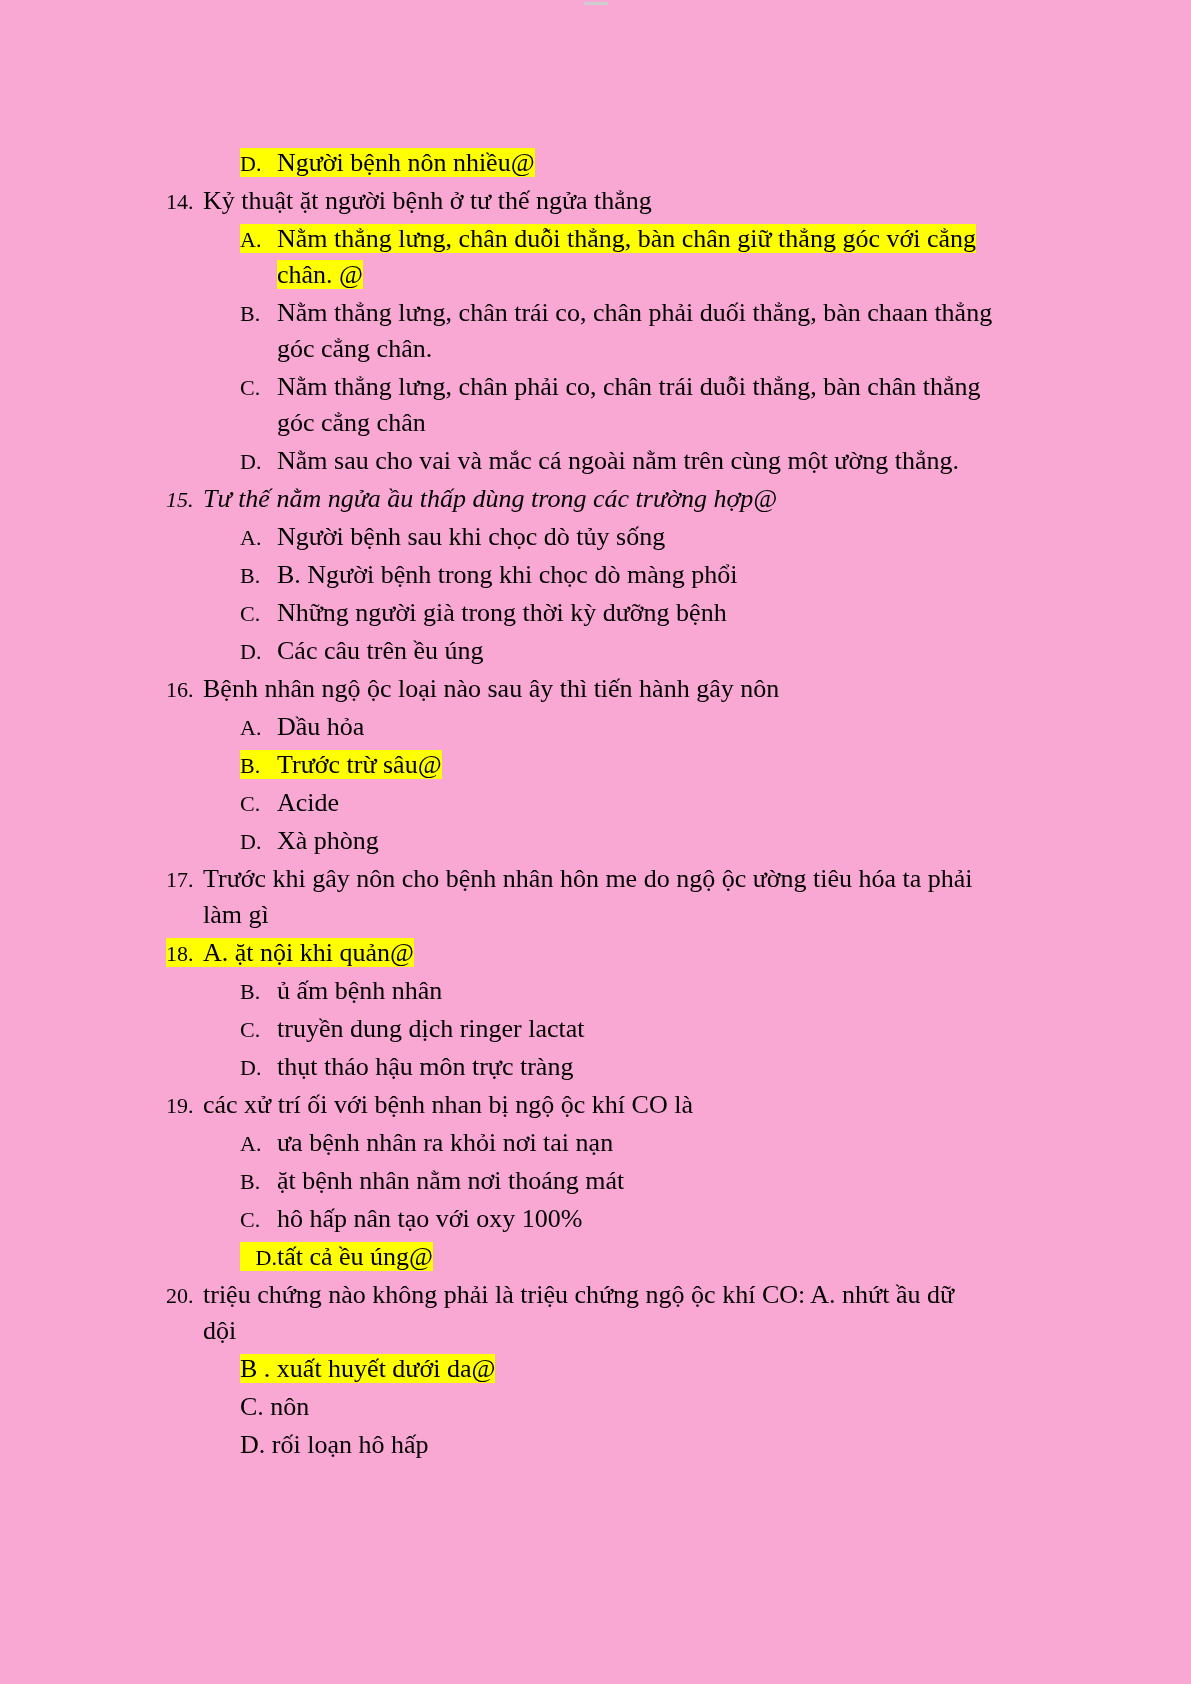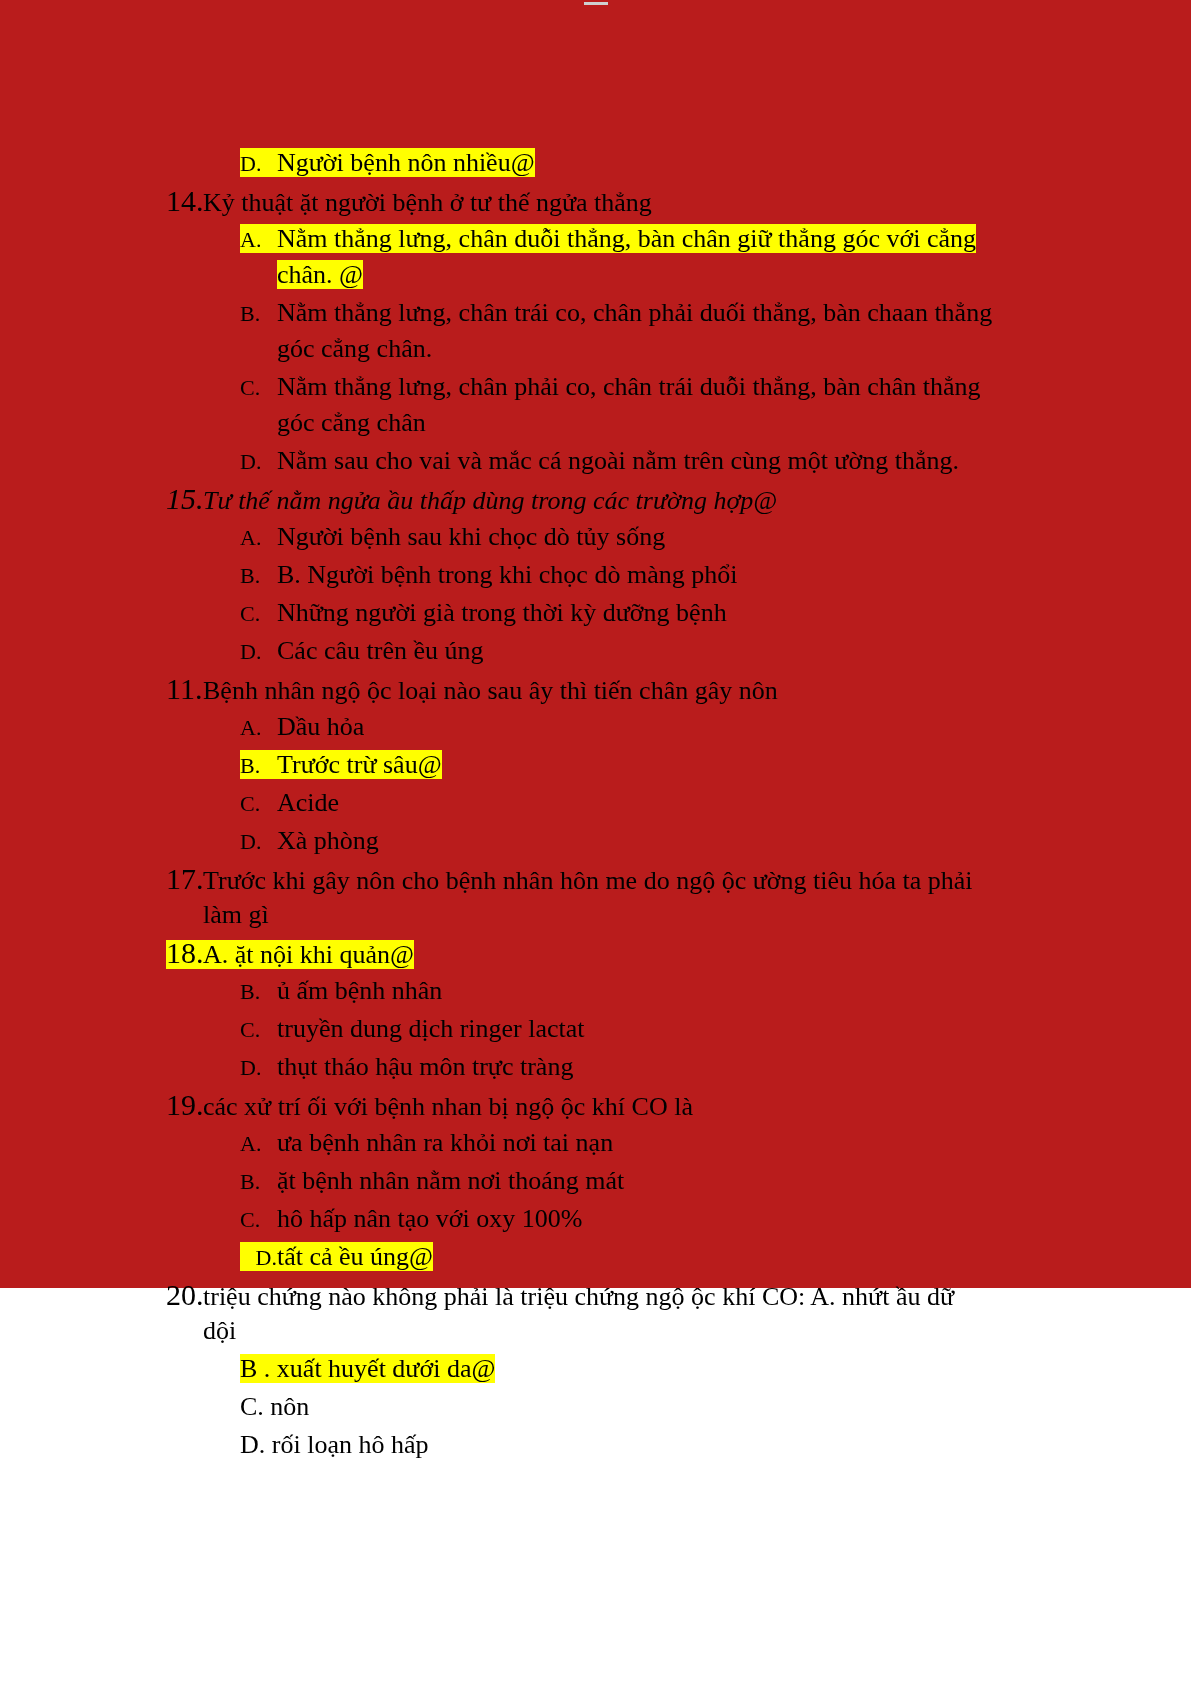--- a/index.html
+++ b/index.html
@@ -1,26 +1,26 @@
 <!DOCTYPE html>
 <html><head>
 <meta charset="utf-8">
 <style>
   html, body { margin: 0; padding: 0; background: #ffffff; }
   body { width: 1191px; height: 1684px; position: relative; overflow: hidden;
          font-family: "Liberation Serif", "DejaVu Serif", serif; color: #000; }
-  .page { position: absolute; left: 0; top: 0; width: 1191px; height: 1288px; background: #b91c1c; }
+  .page { position: absolute; left: 0; top: 0; width: 1191px; height: 1684px; background: #f9a8d4; }
   .header-mark { position: absolute; top: 2px; left: 584px; width: 24px; height: 3px;
                  background: #cfcfcf; }
   .line { position: absolute; font-size: 26px; line-height: 34px; white-space: nowrap; }
   .q { left: 166px; }
   .q-cont { left: 203px; }
   .opt { left: 240px; }
   .opt-cont { left: 277px; }
-  .num { display: inline-block; width: 37px; font-size: 30px; }
+  .num { display: inline-block; width: 37px; font-size: 22px; }
   .letter { display: inline-block; width: 37px; font-size: 22px; }
   .hl { background: #ffff00; }
 </style>
 </head>
 <body>
 
 <div class="page">
   <div class="header-mark"></div>
   <div id="content">
       <div class="line opt" style="top: 146px;"><span class="hl"><span class="letter">D.</span><span>Người bệnh nôn nhiều@</span></span></div>
@@ -30,21 +30,21 @@
       <div class="line opt" style="top: 296px;"><span><span class="letter">B.</span><span>Nằm thẳng lưng, chân trái co, chân phải duối thẳng, bàn chaan thẳng</span></span></div>
       <div class="line opt-cont" style="top: 332px;"><span>góc cẳng chân.</span></div>
       <div class="line opt" style="top: 370px;"><span><span class="letter">C.</span><span>Nằm thẳng lưng, chân phải co, chân trái duỗi thẳng, bàn chân thẳng</span></span></div>
       <div class="line opt-cont" style="top: 406px;"><span>góc cẳng chân</span></div>
       <div class="line opt" style="top: 444px;"><span><span class="letter">D.</span><span>Nằm sau cho vai và mắc cá ngoài nằm trên cùng một ường thẳng.</span></span></div>
       <div class="line q" style="top: 482px; font-style: italic;"><span><span class="num">15.</span><span>Tư thế nằm ngửa ầu thấp dùng trong các trường hợp@</span></span></div>
       <div class="line opt" style="top: 520px;"><span><span class="letter">A.</span><span>Người bệnh sau khi chọc dò tủy sống</span></span></div>
       <div class="line opt" style="top: 558px;"><span><span class="letter">B.</span><span>B. Người bệnh trong khi chọc dò màng phổi</span></span></div>
       <div class="line opt" style="top: 596px;"><span><span class="letter">C.</span><span>Những người già trong thời kỳ dưỡng bệnh</span></span></div>
       <div class="line opt" style="top: 634px;"><span><span class="letter">D.</span><span>Các câu trên ều úng</span></span></div>
-      <div class="line q" style="top: 672px;"><span><span class="num">11.</span><span>Bệnh nhân ngộ ộc loại nào sau ây thì tiến chân gây nôn</span></span></div>
+      <div class="line q" style="top: 672px;"><span><span class="num">16.</span><span>Bệnh nhân ngộ ộc loại nào sau ây thì tiến hành gây nôn</span></span></div>
       <div class="line opt" style="top: 710px;"><span><span class="letter">A.</span><span>Dầu hỏa</span></span></div>
       <div class="line opt" style="top: 748px;"><span class="hl"><span class="letter">B.</span><span>Trước trừ sâu@</span></span></div>
       <div class="line opt" style="top: 786px;"><span><span class="letter">C.</span><span>Acide</span></span></div>
       <div class="line opt" style="top: 824px;"><span><span class="letter">D.</span><span>Xà phòng</span></span></div>
       <div class="line q" style="top: 862px;"><span><span class="num">17.</span><span>Trước khi gây nôn cho bệnh nhân hôn me do ngộ ộc ường tiêu hóa ta phải</span></span></div>
       <div class="line q-cont" style="top: 898px;"><span>làm gì</span></div>
       <div class="line q" style="top: 936px;"><span class="hl"><span class="num">18.</span><span>A. ặt nội khi quản@</span></span></div>
       <div class="line opt" style="top: 974px;"><span><span class="letter">B.</span><span>ủ ấm bệnh nhân</span></span></div>
       <div class="line opt" style="top: 1012px;"><span><span class="letter">C.</span><span>truyền dung dịch ringer lactat</span></span></div>
       <div class="line opt" style="top: 1050px;"><span><span class="letter">D.</span><span>thụt tháo hậu môn trực tràng</span></span></div>

